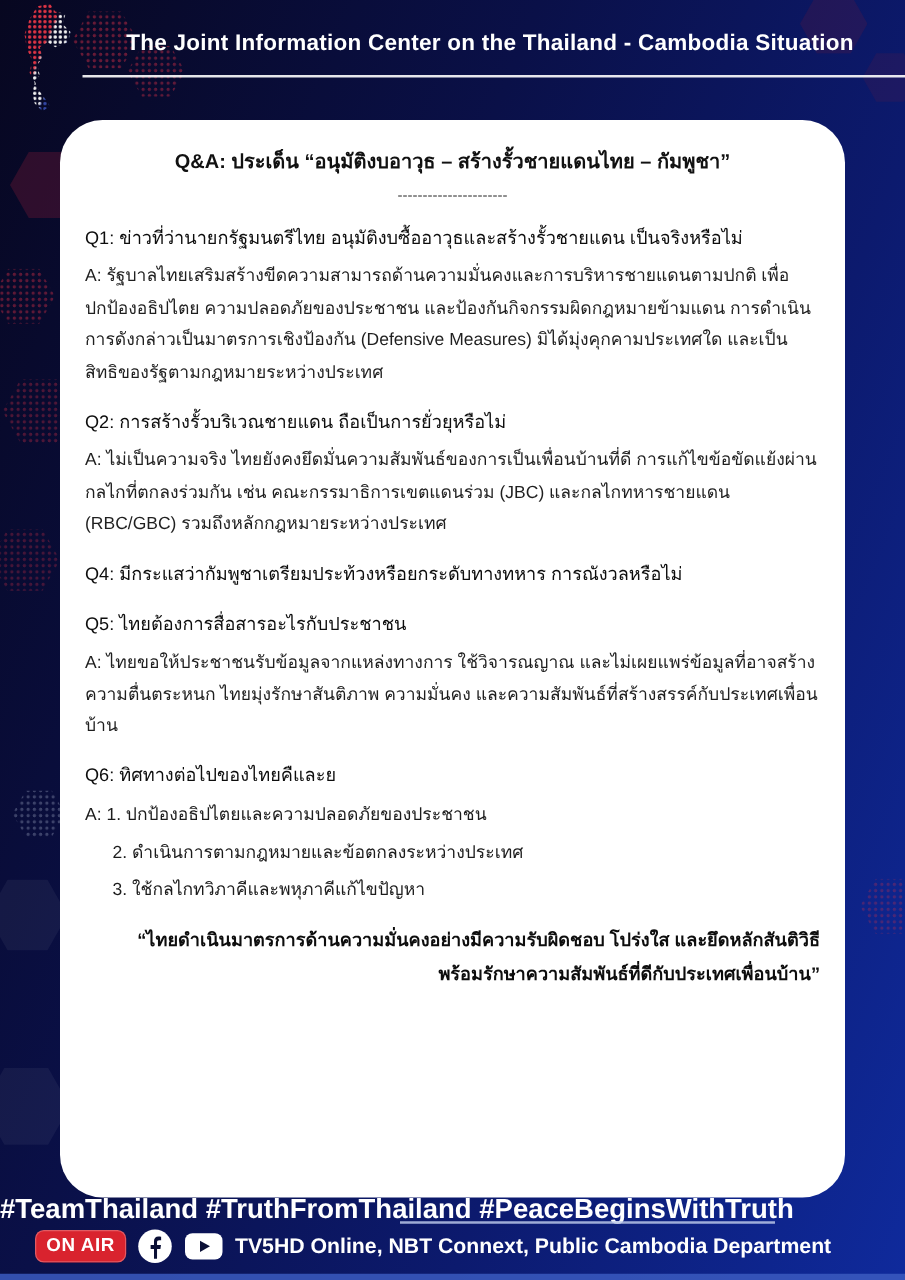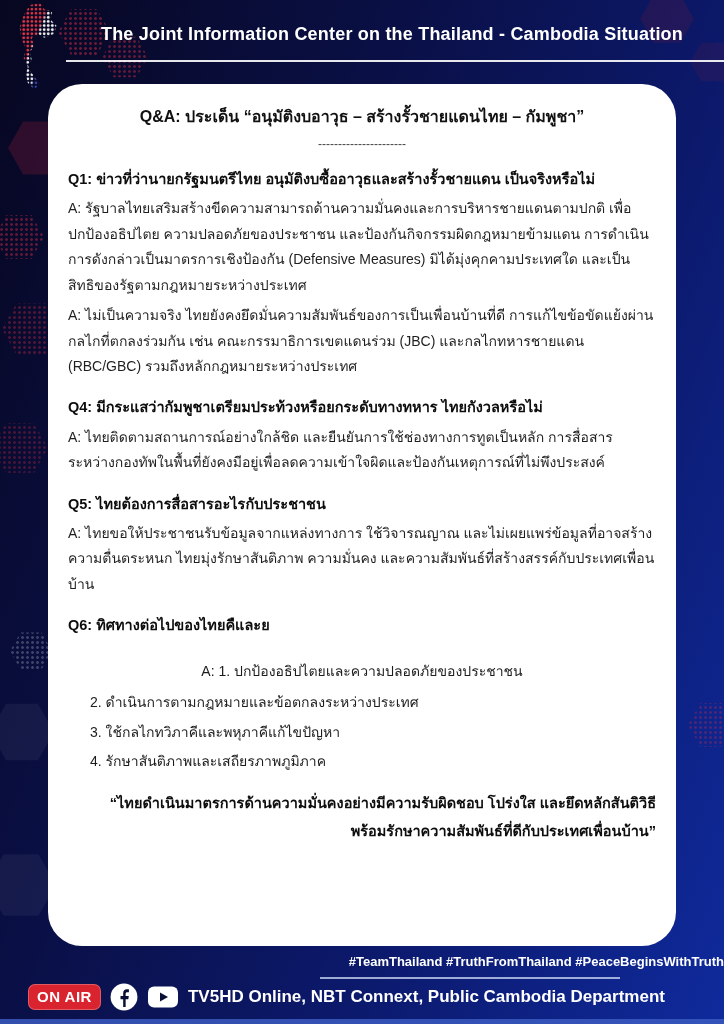--- a/index.html
+++ b/index.html
@@ -13,32 +13,32 @@
   .hex-solid{background:rgba(120,25,55,.35);}
   .hex-light{background-image:radial-gradient(circle,rgba(205,214,236,.75) 1.3px,transparent 1.5px);
     background-size:5px 5px;}
   .hex-faint{background:rgba(255,255,255,.05);}
   
   .hdr-title{position:absolute;top:24px;left:70px;right:10px;text-align:center;color:#fff;
     font-weight:bold;font-size:18px;letter-spacing:.2px;}
   .hdr-line{position:absolute;top:60px;left:66px;right:0;height:2px;background:rgba(255,255,255,.9);}
   .map-icon{position:absolute;top:3px;left:13px;}
   
-  .card{position:absolute;left:48px;top:84px;width:628px;height:862px;background:#fff;
+  .card{position:absolute;left:48px;top:96px;width:628px;height:862px;background:#fff;
     border-radius:34px;box-sizing:border-box;padding:16px 20px;overflow:hidden;color:#1c1c1c;}
   .card-title{text-align:center;font-weight:bold;font-size:16px;color:#111;margin-top:4px;}
   .dashes{text-align:center;color:#444;font-size:12px;margin:8px 0 0;}
-  .q{font-weight:bold;font-size:14.5px;color:#0d0d0d;margin-top:17px;line-height:1.6;}
+  .q{font-weight:normal;font-size:14.5px;color:#0d0d0d;margin-top:17px;line-height:1.6;}
   .a{font-size:14px;color:#1f1f1f;margin-top:5px;line-height:1.82;}
-  .q6-first{font-size:14px;margin-top:22px;line-height:1.82;text-align:center;}
+  .q6-first{font-size:14px;margin-top:5px;line-height:1.82;}
   .q6-item{font-size:14px;margin-left:22px;margin-top:6px;line-height:1.7;}
   .quote{ text-align:right;font-weight:bold;font-size:14.5px;margin-top:16px;line-height:1.9;color:#0d0d0d;}
   
-  .hashtags{position:absolute;top:954px;left:0;right:0;text-align:right;color:#fff;
-    font-weight:bold;font-size:13px;}
+  .hashtags{position:absolute;top:954px;left:0;right:0;text-align:left;color:#fff;
+    font-weight:bold;font-size:22px;}
   .hash-line{position:absolute;top:977px;left:320px;width:300px;height:2px;background:#b9c6e8;opacity:.85;}
   .bottom-row{position:absolute;top:983px;left:28px;right:8px;display:flex;align-items:center;
     gap:9px;color:#fff;font-weight:bold;font-size:17px;}
   .onair{background:#d9232e;color:#fff;border-radius:7px;padding:4px 9px 5px;font-size:15px;
     font-weight:bold;letter-spacing:.5px;box-shadow:0 0 0 1px rgba(255,255,255,.25) inset;}
   .sicon{display:inline-flex;align-items:center;justify-content:center;}
   .bottom-strip{position:absolute;bottom:0;left:0;right:0;height:5px;background:#3b5bc0;opacity:.85;}
 </style>
 </head>
 <body>
@@ -85,37 +85,36 @@
   <div class="hdr-title">The Joint Information Center on the Thailand - Cambodia Situation</div>
   <div class="hdr-line"></div>
 
   <div class="card">
     <div class="card-title">Q&amp;A: ประเด็น “อนุมัติงบอาวุธ – สร้างรั้วชายแดนไทย – กัมพูชา”</div>
     <div class="dashes">----------------------</div>
 
     <div class="q">Q1: ข่าวที่ว่านายกรัฐมนตรีไทย อนุมัติงบซื้ออาวุธและสร้างรั้วชายแดน เป็นจริงหรือไม่</div>
     <div class="a">A: รัฐบาลไทยเสริมสร้างขีดความสามารถด้านความมั่นคงและการบริหารชายแดนตามปกติ เพื่อปกป้องอธิปไตย ความปลอดภัยของประชาชน และป้องกันกิจกรรมผิดกฎหมายข้ามแดน การดำเนินการดังกล่าวเป็นมาตรการเชิงป้องกัน (Defensive Measures) มิได้มุ่งคุกคามประเทศใด และเป็นสิทธิของรัฐตามกฎหมายระหว่างประเทศ</div>
 
+    <div class="q">Q2: การสร้างรั้วบริเวณชายแดน ถือเป็นการยั่วยุหรือไม่</div>
 
     <div class="a">A: ไม่เป็นความจริง ไทยยังคงยึดมั่นความสัมพันธ์ของการเป็นเพื่อนบ้านที่ดี การแก้ไขข้อขัดแย้งผ่านกลไกที่ตกลงร่วมกัน เช่น คณะกรรมาธิการเขตแดนร่วม (JBC) และกลไกทหารชายแดน (RBC/GBC) รวมถึงหลักกฎหมายระหว่างประเทศ</div>
 
-    <div class="q">Q4: มีกระแสว่ากัมพูชาเตรียมประท้วงหรือยกระดับทางทหาร ไทยกังวลหรือไม่</div>
-    <div class="a">A: ไทยติดตามสถานการณ์อย่างใกล้ชิด และยืนยันการใช้ช่องทางการทูตเป็นหลัก การสื่อสารระหว่างกองทัพในพื้นที่ยังคงมีอยู่เพื่อลดความเข้าใจผิดและป้องกันเหตุการณ์ที่ไม่พึงประสงค์</div>
+    <div class="q">Q4: มีกระแสว่ากัมพูชาเตรียมประท้วงหรือยกระดับทางทหาร การณังวลหรือไม่</div>
 
     <div class="q">Q5: ไทยต้องการสื่อสารอะไรกับประชาชน</div>
     <div class="a">A: ไทยขอให้ประชาชนรับข้อมูลจากแหล่งทางการ ใช้วิจารณญาณ และไม่เผยแพร่ข้อมูลที่อาจสร้างความตื่นตระหนก ไทยมุ่งรักษาสันติภาพ ความมั่นคง และความสัมพันธ์ที่สร้างสรรค์กับประเทศเพื่อนบ้าน</div>
 
     <div class="q">Q6: ทิศทางต่อไปของไทยคืและย</div>
     <div class="q6-first">
       <span>A:</span>
       <span>1. ปกป้องอธิปไตยและความปลอดภัยของประชาชน</span>
     </div>
     <div class="q6-item">2. ดำเนินการตามกฎหมายและข้อตกลงระหว่างประเทศ</div>
     <div class="q6-item">3. ใช้กลไกทวิภาคีและพหุภาคีแก้ไขปัญหา</div>
-    <div class="q6-item">4. รักษาสันติภาพและเสถียรภาพภูมิภาค</div>
 
     <div class="quote">
       <div>“ไทยดำเนินมาตรการด้านความมั่นคงอย่างมีความรับผิดชอบ โปร่งใส และยึดหลักสันติวิธี</div>
       <div>พร้อมรักษาความสัมพันธ์ที่ดีกับประเทศเพื่อนบ้าน”</div>
     </div>
 
   </div>
 
   <div class="hashtags">#TeamThailand #TruthFromThailand #PeaceBeginsWithTruth</div>
   <div class="hash-line"></div>

